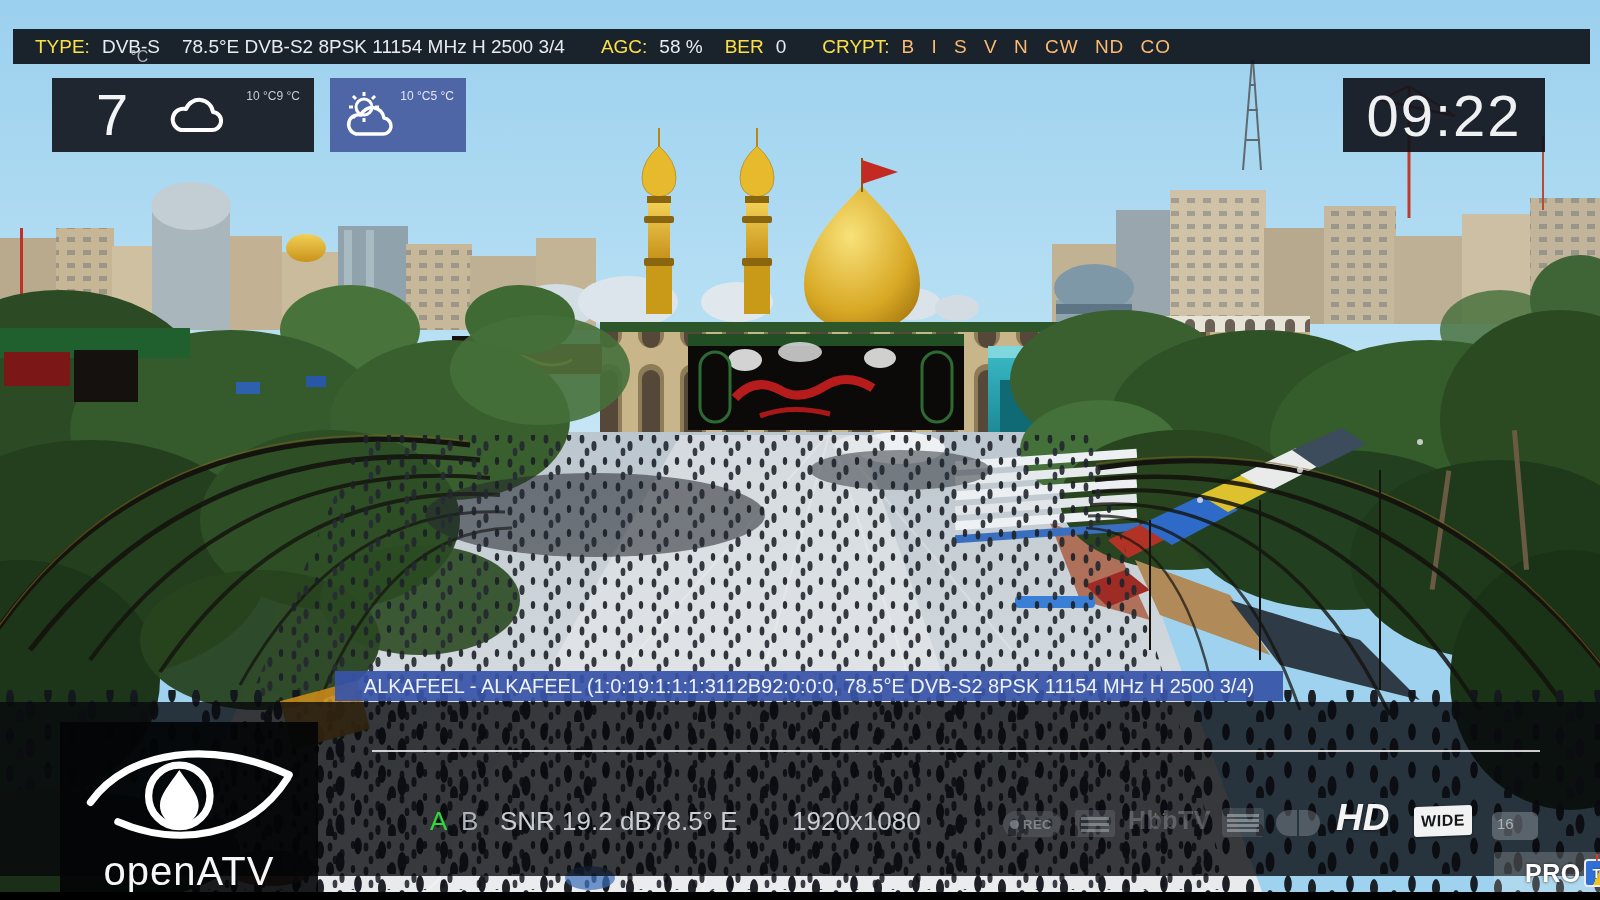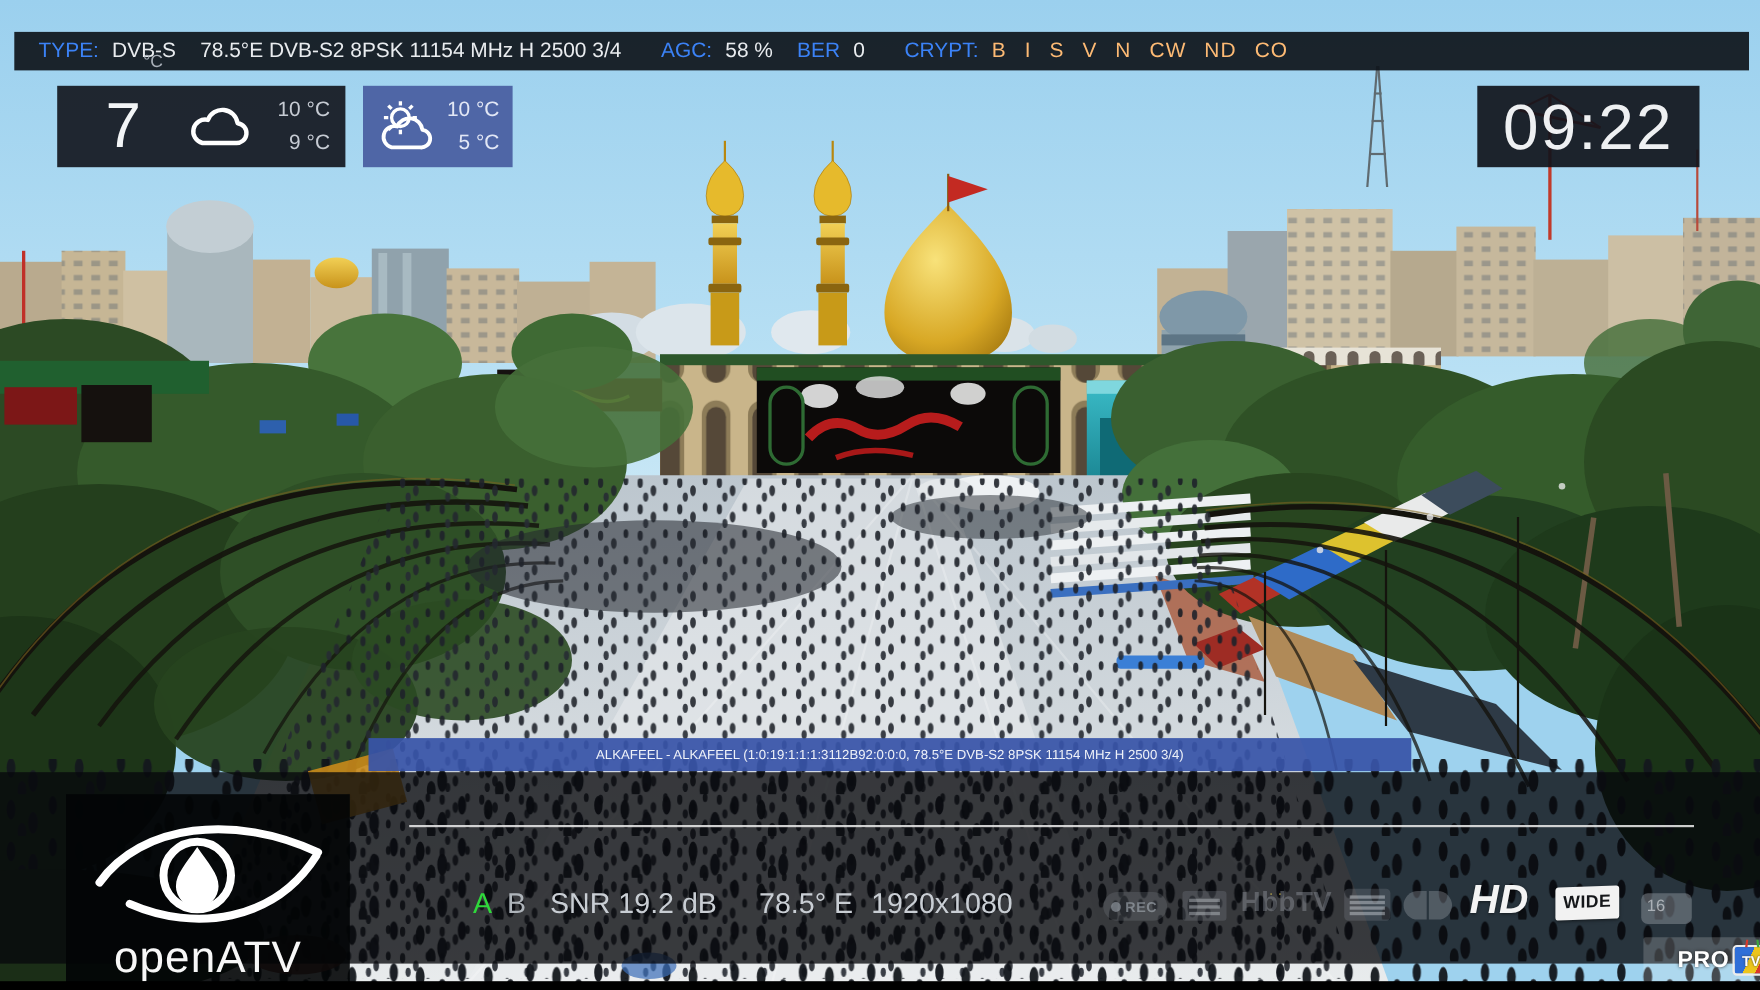--- a/index.html
+++ b/index.html
@@ -5,48 +5,48 @@
   html,body{margin:0;padding:0;background:#000;}
   .screen{position:relative;width:1600px;height:900px;overflow:hidden;
     font-family:"Liberation Sans","DejaVu Sans",sans-serif;background:#9ed2ee;}
   .abs{position:absolute;}
   svg.scene{position:absolute;left:0;top:0;}
 
   
   .tuner-bar{left:13px;top:29px;width:1577px;height:35px;
     background:rgba(14,19,26,.92);display:flex;align-items:center;
     padding-left:22px;box-sizing:border-box;font-size:19px;color:#e9ecef;white-space:nowrap;}
-  .tuner-bar .lbl{color:#3b82f6;}
+  .tuner-bar .lbl{color:#fde047;}
   .tuner-bar .sp8{width:12px}.tuner-bar .sp16{width:22px}.tuner-bar .sp32{width:36px}
   .crypt-flags{color:#fdba74;letter-spacing:1px;word-spacing:10px;}
 
   
   .weather-now{left:52px;top:78px;width:262px;height:74px;background:rgba(22,27,35,.94);
     display:flex;align-items:center;justify-content:space-between;
     padding:0 14px 0 44px;box-sizing:border-box;color:#fff;}
   .weather-next{left:330px;top:78px;width:136px;height:74px;background:rgba(72,92,160,.92);
     display:flex;align-items:center;justify-content:space-between;
     padding:0 12px 0 10px;box-sizing:border-box;color:#fff;}
   .temp-big{font-size:58px;font-weight:300;line-height:74px;color:#f2f4f6;}
   .temp-unit{font-size:16px;color:#a9b0b9;vertical-align:top;position:relative;top:-30px;left:2px;}
-  .minmax{display:flex;flex-direction:column;justify-content:space-between;height:52px;
-    font-size:19px;text-align:right;}
+  .minmax{display:flex;flex-direction:row;justify-content:space-between;height:52px;
+    font-size:12px;text-align:right;}
   .weather-now .minmax{color:#c6cbd3;}
   .weather-next .minmax{color:#e2e7f5;}
 
   
   .clock-panel{left:1343px;top:78px;width:202px;height:74px;background:rgba(16,20,27,.92);
     display:flex;align-items:center;justify-content:center;}
   .clock-time{font-size:58px;font-weight:300;color:#eef0f2;letter-spacing:2px;}
 
   
   .channel-title{left:54px;top:618px;font-size:46px;color:rgba(255,255,255,.93);
     letter-spacing:1px;text-shadow:0 1px 6px rgba(0,0,0,.45);}
   .service-bar{left:335px;top:671px;width:948px;height:30px;background:rgba(56,84,168,.93);
-    display:flex;align-items:center;justify-content:center;font-size:12px;color:#eef1f8;}
+    display:flex;align-items:center;justify-content:center;font-size:20px;color:#eef1f8;}
 
   
   .bottom-overlay{left:0;top:702px;width:1600px;height:174px;background:rgba(6,8,11,.78);}
   .brand-panel{left:60px;top:722px;width:258px;height:180px;background:rgba(2,4,6,.9);}
   .brand-name{position:absolute;left:0;bottom:8px;width:100%;text-align:center;
     font-size:40px;color:#f7f7f7;letter-spacing:1px;}
   .progress-line{left:372px;top:750px;width:1168px;height:2px;background:#e8e8e8;opacity:.88;}
   .st{position:absolute;top:806px;font-size:26px;color:#c9ced4;}
   .tuner-a{color:#2fd83b;}
   .tuner-b{color:#aeb4ba;}
@@ -75,21 +75,21 @@
     display:flex;align-items:center;justify-content:center;transform:skewY(-2deg);
     box-shadow:0 1px 3px rgba(0,0,0,.5);}
   .wide-txt{font-size:16px;font-weight:800;color:#15171a;letter-spacing:.5px;}
   .aspect-box{left:1492px;top:812px;width:46px;height:28px;border-radius:6px;
     background:rgba(145,151,158,.48);}
   .aspect-box span{position:absolute;left:5px;top:3px;font-size:15px;color:rgba(225,228,232,.6);}
 
   
   .watermark{left:1494px;top:852px;display:flex;align-items:center;gap:3px;
     background:rgba(240,240,240,.2);padding:3px 5px;border-radius:2px;}
-  .wm-pro{font-size:21px;font-weight:800;color:#fff;text-shadow:0 0 3px #222;letter-spacing:.5px;padding-left:26px;}
+  .wm-pro{font-size:25px;font-weight:800;color:#fff;text-shadow:0 0 3px #222;letter-spacing:.5px;padding-left:26px;}
   .tv-box{position:relative;width:30px;height:24px;border:2px solid #ececec;border-radius:4px;
     background:linear-gradient(115deg,#2f6fd8 0 44%,#ecc51d 44% 72%,#d8392b 72% 100%);
     display:flex;align-items:center;justify-content:center;}
   .tv-box:before{content:"";position:absolute;top:-7px;left:10px;width:8px;height:7px;
     border-left:2px solid #d8392b;border-right:2px solid #3da83c;transform:perspective(10px) rotateX(14deg);}
   .wm-tv{font-size:13px;font-weight:800;color:#fff;text-shadow:0 0 2px #333;}
   .wm-net{font-size:8.5px;font-weight:bold;color:#f2f2f2;writing-mode:vertical-rl;
     transform:rotate(180deg);letter-spacing:1px;line-height:9px;}
 
   .letterbox-bottom{left:0;top:892px;width:1600px;height:8px;background:#000;}
@@ -450,21 +450,21 @@
       <path d="M118,52 C130,70 142,82 142,96 a24,24 0 1 1 -48,0 C94,82 106,70 118,52 Z" fill="#fff"></path>
     </svg>
     <div class="brand-name">openATV</div>
   </div>
 
   <div class="abs progress-line"></div>
 
   <span class="st tuner-a" style="left:430px;">A</span>
   <span class="st tuner-b" style="left:461px;">B</span>
   <span class="st" style="left:500px;">SNR 19.2 dB</span>
-  <span class="st" style="left:690px;">78.5° E</span>
+  <span class="st" style="left:652px;">78.5° E</span>
   <span class="st" style="left:792px;">1920x1080</span>
 
   <div class="abs rec-pill">
     <span class="rec-dot"></span>
     <span class="rec-txt">REC</span>
   </div>
   <div class="abs movielist-icon">
     <i style="top:7px;"></i>
       <i style="top:13px;"></i>
       <i style="top:19px;"></i>

